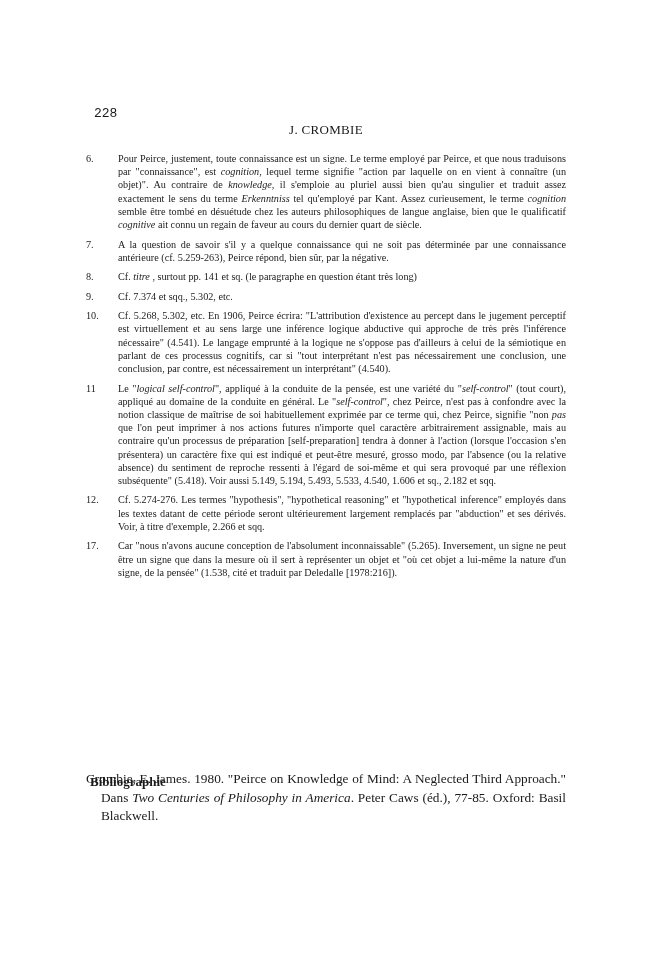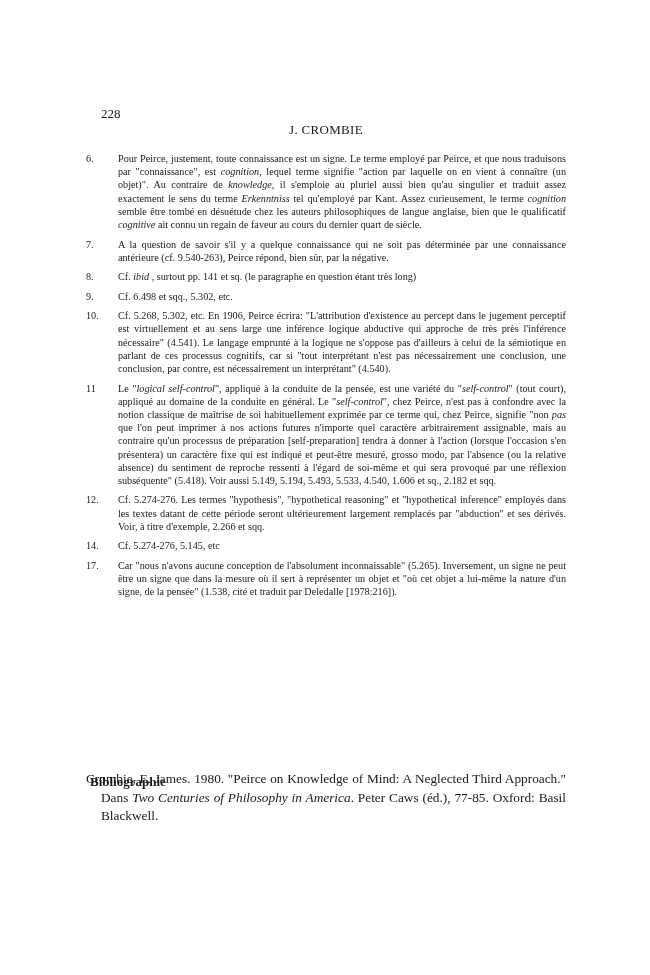--- a/index.html
+++ b/index.html
@@ -1,43 +1,42 @@
 <!DOCTYPE html>
 <html><head>
 <meta charset="utf-8">
 <style>
   html, body { margin: 0; padding: 0; background: #ffffff; }
   body { width: 650px; height: 975px; position: relative; overflow: hidden; font-family: "Liberation Serif", serif; color: #1a1a1a; }
   .header { position: absolute; top: 106px; left: 86px; width: 480px; height: 20px; font-size: 13px; }
-  .page-num { position: absolute; left: 15px; top: 0; }
+  .page-num { position: absolute; left: 8px; top: 0; font-family: Liberation Mono, monospace; }
   .running-head { position: absolute; left: 0; right: 0; text-align: center; top: 16px; letter-spacing: 0.3px; }
   .notes { position: absolute; top: 152px; left: 86px; width: 480px; font-size: 10.2px; line-height: 13.2px; }
   .note { position: relative; padding-left: 32px; margin-bottom: 6.3px; text-align: justify; }
   .note .num { position: absolute; left: 0; top: 0; }
   .note i { }
   .biblio-title { position: absolute; top: 774px; left: 90px; font-size: 13px; font-weight: bold; }
   .biblio { position: absolute; top: 770px; left: 86px; width: 480px; font-size: 13.3px; line-height: 18.5px; }
   .bib-entry { padding-left: 15px; text-indent: -15px; text-align: justify; }
 </style>
 </head>
 <body>
 
 <div class="header">
   <span class="page-num">228</span>
   <span class="running-head">J. CROMBIE</span>
 </div>
 
 <div class="notes" id="notes">
     <div class="note"><span class="num">6.</span><span><span>Pour Peirce, justement, toute connaissance est un signe. Le terme employé par Peirce, et que nous traduisons par "connaissance", est </span><i>cognition</i><span>, lequel terme signifie "action par laquelle on en vient à connaître (un objet)". Au contraire de </span><i>knowledge</i><span>, il s'emploie au pluriel aussi bien qu'au singulier et traduit assez exactement le sens du terme </span><i>Erkenntniss</i><span> tel qu'employé par Kant. Assez curieusement, le terme </span><i>cognition</i><span> semble être tombé en désuétude chez les auteurs philosophiques de langue anglaise, bien que le qualificatif </span><i>cognitive</i><span> ait connu un regain de faveur au cours du dernier quart de siècle.</span></span></div>
-    <div class="note"><span class="num">7.</span><span><span>A la question de savoir s'il y a quelque connaissance qui ne soit pas déterminée par une connaissance antérieure (cf. 9.540-263), Peirce répond, bien sûr, par la négative.</span></span></div>
-    <div class="note"><span class="num">8.</span><span><span>Cf. </span><i>ibid</i><span> , surtout pp. 141 et sq. (le paragraphe en question étant très long)</span></span></div>
-    <div class="note"><span class="num">9.</span><span><span>Cf. 6.498 et sqq., 5.302, etc.</span></span></div>
+    <div class="note"><span class="num">7.</span><span><span>A la question de savoir s'il y a quelque connaissance qui ne soit pas déterminée par une connaissance antérieure (cf. 5.259-263), Peirce répond, bien sûr, par la négative.</span></span></div>
+    <div class="note"><span class="num">8.</span><span><span>Cf. </span><i>titre</i><span> , surtout pp. 141 et sq. (le paragraphe en question étant très long)</span></span></div>
+    <div class="note"><span class="num">9.</span><span><span>Cf. 7.374 et sqq., 5.302, etc.</span></span></div>
     <div class="note"><span class="num">10.</span><span><span>Cf. 5.268, 5.302, etc. En 1906, Peirce écrira: "L'attribution d'existence au percept dans le jugement perceptif est virtuellement et au sens large une inférence logique abductive qui approche de très près l'inférence nécessaire" (4.541). Le langage emprunté à la logique ne s'oppose pas d'ailleurs à celui de la sémiotique en parlant de ces processus cognitifs, car si "tout interprétant n'est pas nécessairement une conclusion, une conclusion, par contre, est nécessairement un interprétant" (4.540).</span></span></div>
     <div class="note"><span class="num">11</span><span><span>Le "</span><i>logical self-control</i><span>", appliqué à la conduite de la pensée, est une variété du "</span><i>self-control</i><span>" (tout court), appliqué au domaine de la conduite en général. Le "</span><i>self-control</i><span>", chez Peirce, n'est pas à confondre avec la notion classique de maîtrise de soi habituellement exprimée par ce terme qui, chez Peirce, signifie "non </span><i>pas</i><span> que l'on peut imprimer à nos actions futures n'importe quel caractère arbitrairement assignable, mais au contraire qu'un processus de préparation [self-preparation] tendra à donner à l'action (lorsque l'occasion s'en présentera) un caractère fixe qui est indiqué et peut-être mesuré, grosso modo, par l'absence (ou la relative absence) du sentiment de reproche ressenti à l'égard de soi-même et qui sera provoqué par une réflexion subséquente" (5.418). Voir aussi 5.149, 5.194, 5.493, 5.533, 4.540, 1.606 et sq., 2.182 et sqq.</span></span></div>
     <div class="note"><span class="num">12.</span><span><span>Cf. 5.274-276. Les termes "hypothesis", "hypothetical reasoning" et "hypothetical inference" employés dans les textes datant de cette période seront ultérieurement largement remplacés par "abduction" et ses dérivés. Voir, à titre d'exemple, 2.266 et sqq.</span></span></div>
-    <div class="note"><span class="num">14.</span><span><span>Cf. 5.274-276, 5.145, etc</span></span></div>
     <div class="note"><span class="num">17.</span><span><span>Car "nous n'avons aucune conception de l'absolument inconnaissable" (5.265). Inversement, un signe ne peut être un signe que dans la mesure où il sert à représenter un objet et "où cet objet a lui-même la nature d'un signe, de la pensée" (1.538, cité et traduit par Deledalle [1978:216]).</span></span></div>
   </div>
 
 <div class="biblio-title">Bibliographie</div>
 <div class="biblio" id="biblio">
     <div class="bib-entry"><span>Crombie, E. James. 1980. "Peirce on Knowledge of Mind: A Neglected Third Approach." Dans </span><i>Two Centuries of Philosophy in America</i><span>. Peter Caws (éd.), 77-85. Oxford: Basil Blackwell.</span></div>
   </div>
 
 </body></html>

